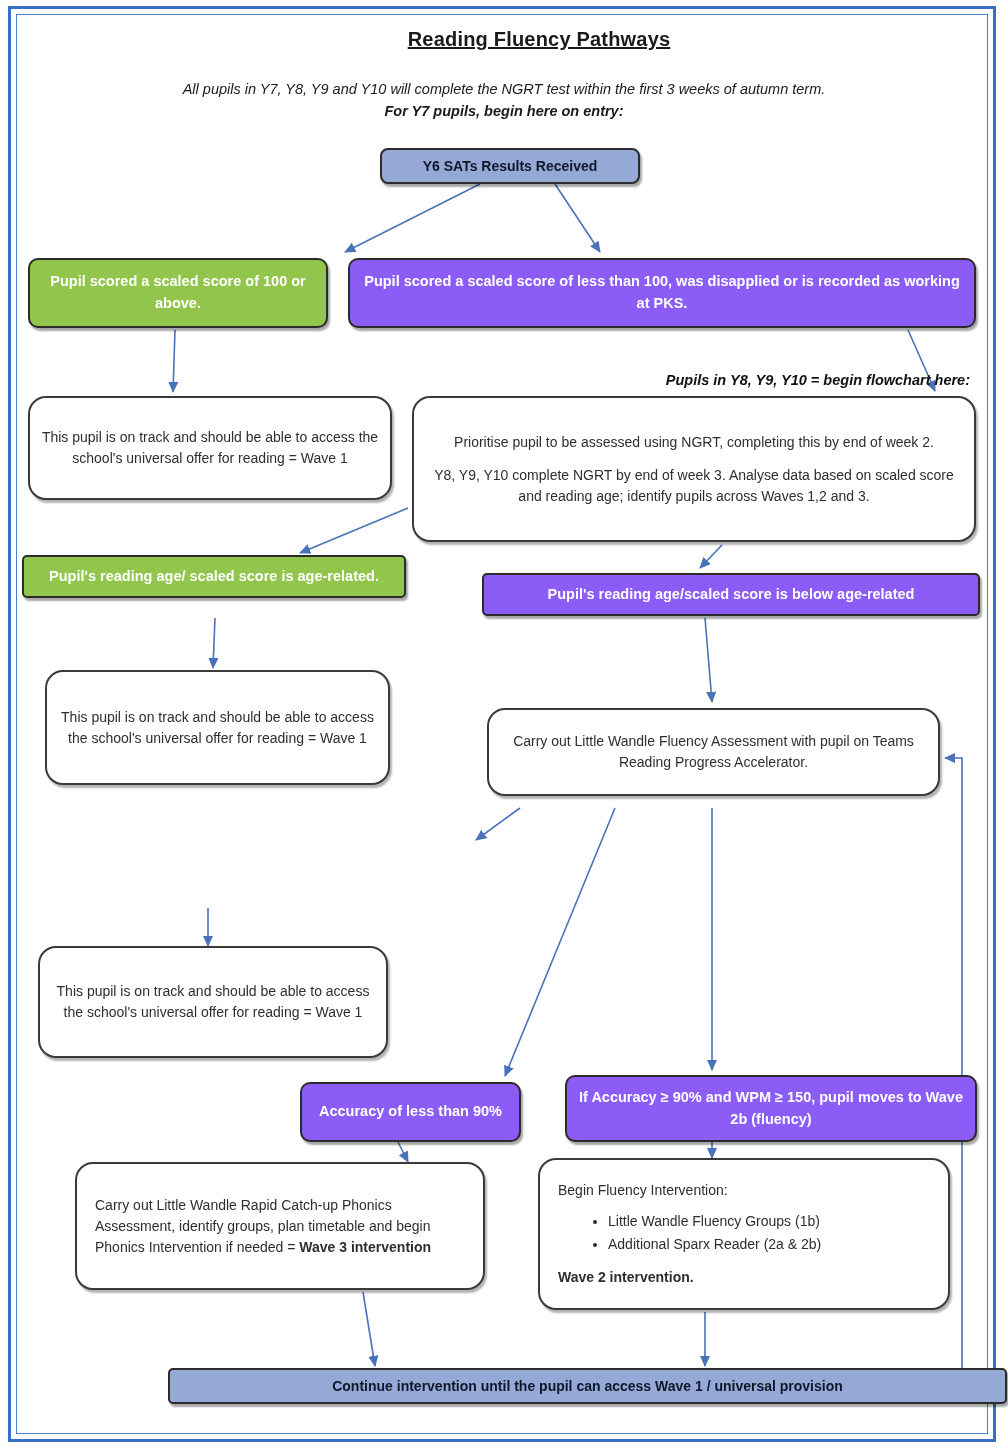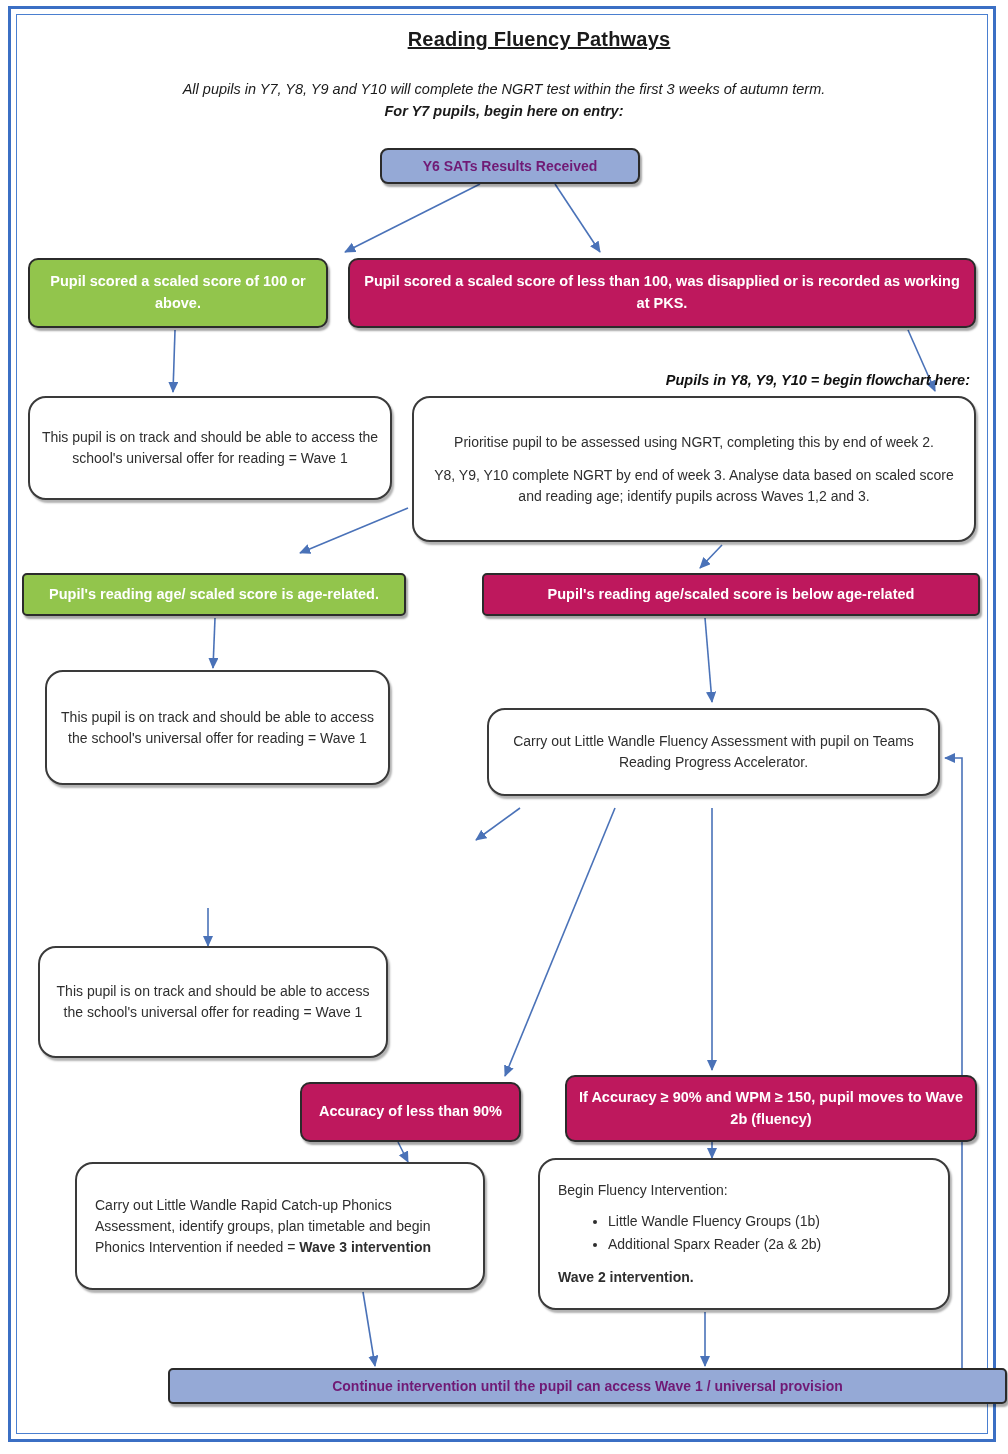--- a/index.html
+++ b/index.html
@@ -88,36 +88,36 @@
     justify-content: center;
     text-align: center;
     line-height: 1.5;
     padding: 4px 10px;
   }
   .node-inner { width: 100%; }
   .node.blue {
     background: #95a9d6;
     border: 2.5px solid #2b2b2b;
     border-radius: 8px;
-    color: #701a75;
+    color: #0f172a;
     font-weight: bold;
     font-size: 14px;
     box-shadow: 2px 3px 2px rgba(0,0,0,0.35);
   }
   .node.green {
     background: #92c54c;
     border: 2.5px solid #2b2b2b;
     border-radius: 10px;
     color: #ffffff;
     font-weight: bold;
     font-size: 14.5px;
     box-shadow: 2px 3px 2px rgba(0,0,0,0.35);
   }
   .node.red {
-    background: #be185d;
+    background: #8b5cf6;
     border: 2.5px solid #2b2b2b;
     border-radius: 10px;
     color: #ffffff;
     font-weight: bold;
     font-size: 14.5px;
     box-shadow: 2px 3px 2px rgba(0,0,0,0.35);
   }
   .node.white {
     background: #ffffff;
     border: 2px solid #3a3a3a;
@@ -221,21 +221,21 @@
 
   <div class="section-label" style="left:430px; top:372px; width:540px;">Pupils in Y8, Y9, Y10 = begin flowchart here:</div>
 
   <div class="node white" style="left:412px; top:396px; width:564px; height:146px;">
     <div class="node-inner">
       <p class="para">Prioritise pupil to be assessed using NGRT, completing this by end of week 2.</p>
       <p class="para">Y8, Y9, Y10 complete NGRT by end of week 3. Analyse data based on scaled score and reading age; identify pupils across Waves 1,2 and 3.</p>
     </div>
   </div>
 
-  <div class="node green" style="left:22px; top:573px; width:384px; height:43px; border-radius:5px;">
+  <div class="node green" style="left:22px; top:555px; width:384px; height:43px; border-radius:5px;">
     <span class="node-inner">Pupil's reading age/ scaled score is age-related.</span>
   </div>
 
   <div class="node red" style="left:482px; top:573px; width:498px; height:43px; border-radius:5px;">
     <span class="node-inner">Pupil's reading age/scaled score is below age-related</span>
   </div>
 
   <div class="node white" style="left:45px; top:670px; width:345px; height:115px;">
     <span class="node-inner">This pupil is on track and should be able to access the school's universal offer for reading = Wave 1</span>
   </div>

